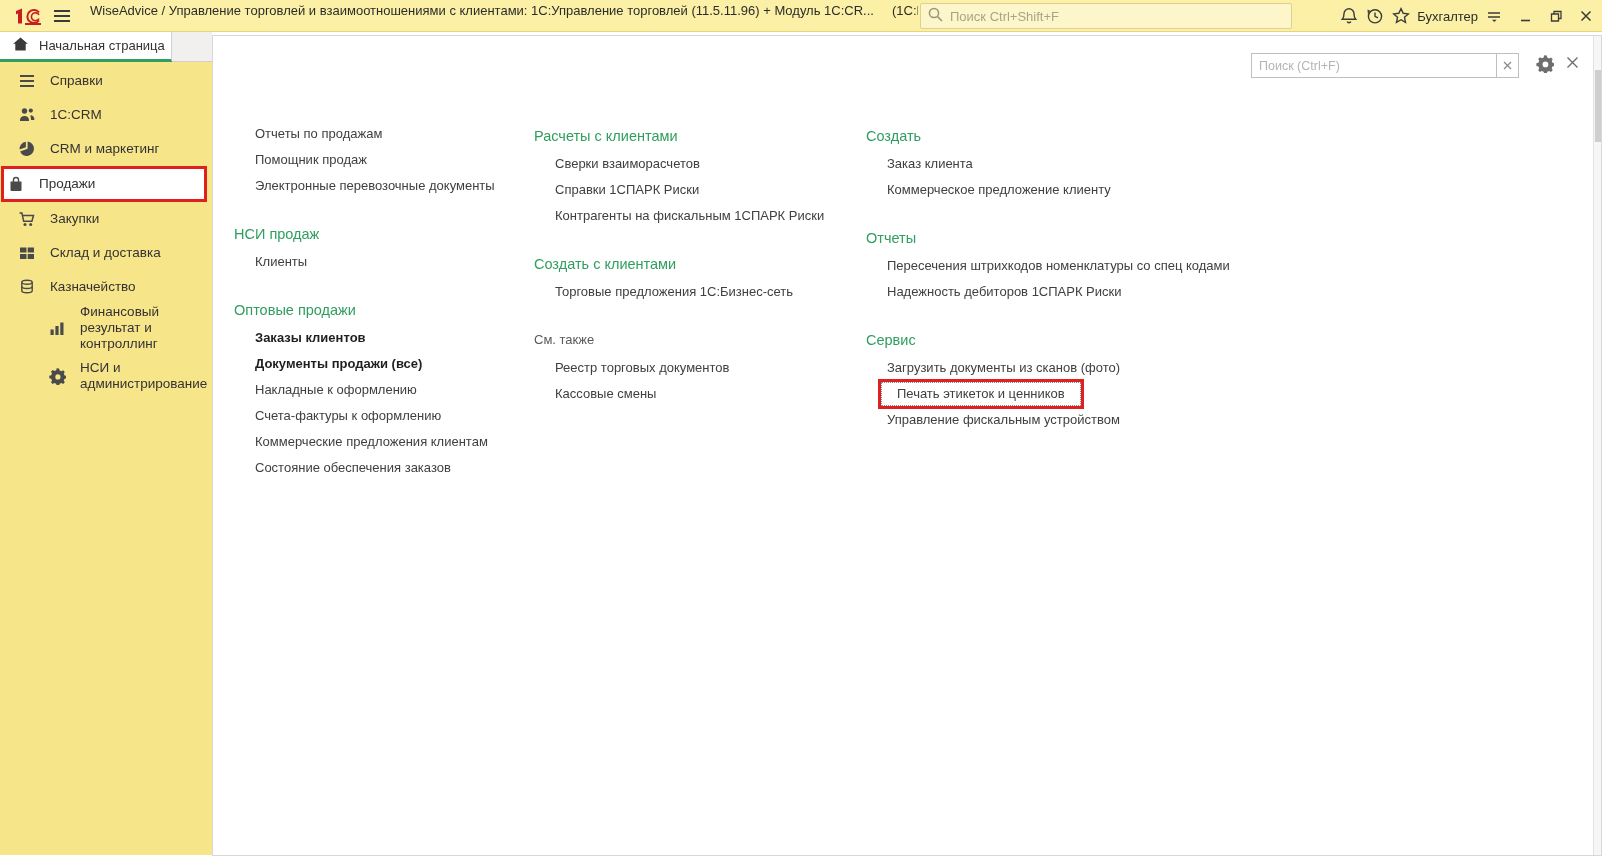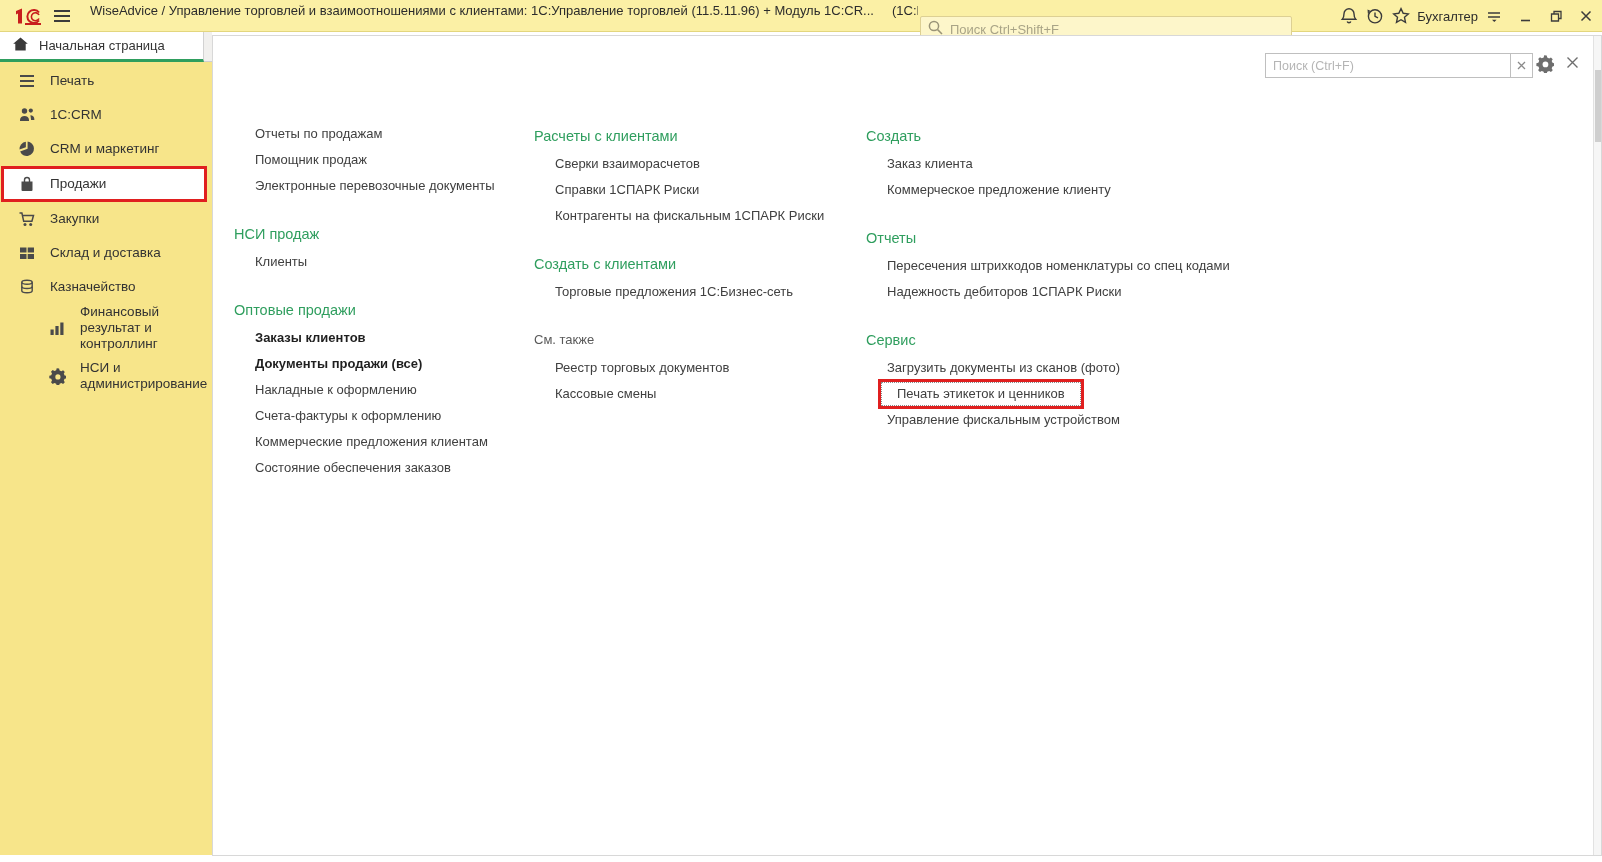--- a/index.html
+++ b/index.html
@@ -9,55 +9,55 @@
 
   
   .titlebar { position: absolute; left: 0; top: 0; width: 1602px; height: 32px;
     background: #fbf0a5; border-bottom: 1px solid #e3d67e; }
   .logo { position: absolute; left: 12px; top: 6px; }
   .tb-burger { position: absolute; left: 52px; top: 7px; cursor: pointer; }
   .tb-titlewrap { position: absolute; left: 90px; top: 0; width: 828px; height: 20px;
     display: flex; align-items: center; gap: 18px; overflow: hidden; white-space: nowrap; }
   .tb-title { font-size: 13px; color: #2c2c2c; }
   .tb-mode { font-size: 13px; color: #2c2c2c; }
-  .tb-search { position: absolute; left: 920px; top: 16px; width: 372px; height: 26px;
+  .tb-search { position: absolute; left: 920px; top: 3px; width: 372px; height: 26px;
     background: #fdf6ca; border: 1px solid #ddd093; border-radius: 2px;
     display: flex; align-items: center; padding: 0 6px; gap: 6px; }
   .tb-search input { flex: 1; border: none; outline: none; background: transparent;
     font-size: 13px; color: #444; font-family: "Liberation Sans", sans-serif; }
   .tb-search input::placeholder { color: #a9a487; }
   .tb-right { position: absolute; right: 8px; top: 0; height: 32px;
     display: flex; align-items: center; gap: 6px; }
   .tb-ic { cursor: pointer; display: flex; align-items: center; }
   .tb-user { font-size: 13px; color: #2c2c2c; cursor: pointer; }
   .winctl { margin-left: 8px; }
 
   
   .tabrow { position: absolute; left: 0; top: 32px; width: 212px; height: 30px;
     background: #f1f0ee; border-bottom: 1px solid #cfcfcf; }
-  .tab { position: absolute; left: 0; top: 0; width: 204px; height: 30px; background: #ffffff;
+  .tab { position: absolute; left: 0; top: 0; width: 172px; height: 30px; background: #ffffff;
     border-right: 1px solid #d2d2d2; border-bottom: 3px solid #2f9e5e;
     display: flex; align-items: center; padding-left: 12px; gap: 10px; cursor: pointer; }
   .tab-label { font-size: 13px; color: #333; }
 
   
   .sidebar { position: absolute; left: 0; top: 62px; width: 212px; height: 793px;
     background: #f7e58a; padding-top: 2px; }
   .side-item { display: flex; align-items: center; min-height: 34px;
     padding: 0 8px 0 18px; gap: 14px; font-size: 13.5px; color: #333; cursor: pointer; }
   .side-item .lbl { line-height: 16px; }
   .side-item.h2 { min-height: 48px; padding-left: 48px; }
   .side-item.selected { background: #ffffff; border: 3px solid #e01f1f;
-    margin: 0 5px 0 1px; padding-left: 14px; min-height: 36px; }
+    margin: 0 5px 0 1px; padding-left: 3px; min-height: 36px; }
   .side-ic { width: 18px; height: 18px; flex: 0 0 18px; }
 
   
   .content { position: absolute; left: 212px; top: 35px; width: 1390px; height: 821px;
     background: #ffffff; border: 1px solid #d8d8d8; }
-  .c-search { position: absolute; top: 17px; right: 68px; display: flex; height: 25px; }
+  .c-search { position: absolute; top: 17px; right: 82px; display: flex; height: 25px; }
   .c-search input { width: 246px; height: 25px; border: 1px solid #bfbfbf;
     padding: 0 7px; font-size: 12.5px; color: #555; outline: none;
     font-family: "Liberation Sans", sans-serif; }
   .c-search input::placeholder { color: #b5b5b5; }
   .c-clear { width: 22px; height: 25px; border: 1px solid #bfbfbf; border-left: none;
     background: #fff; display: flex; align-items: center; justify-content: center;
     cursor: pointer; color: #8a8a8a; font-size: 12px; }
   .c-gear { position: absolute; top: 18px; right: 47px; cursor: pointer; }
   .c-close { position: absolute; top: 18px; right: 22px; cursor: pointer;
     font-size: 17px; color: #6e6e6e; line-height: 20px; }
@@ -171,21 +171,21 @@
       <span class="tab-label">Начальная страница</span>
     </div>
   </div>
 
   <div class="sidebar">
 
     <div class="side-item">
       <svg class="side-ic" viewBox="0 0 18 18">
         <path d="M2 4h14M2 9h14M2 14h14" stroke="#4a4a4a" stroke-width="2.2"></path>
       </svg>
-      <span class="lbl">Печать</span>
+      <span class="lbl">Справки</span>
     </div>
 
     <div class="side-item">
       <svg class="side-ic" viewBox="0 0 18 18" fill="#4a4a4a">
         <circle cx="6.5" cy="5" r="2.7"></circle>
         <path d="M2 14c0-2.6 2-4.1 4.5-4.1S11 11.4 11 14v1H2z"></path>
         <circle cx="12.8" cy="4.6" r="2.1"></circle>
         <path d="M12.4 9.3c2.2.1 3.9 1.5 3.9 3.6v1h-3.2z"></path>
       </svg>
       <span class="lbl">1С:CRM</span>

